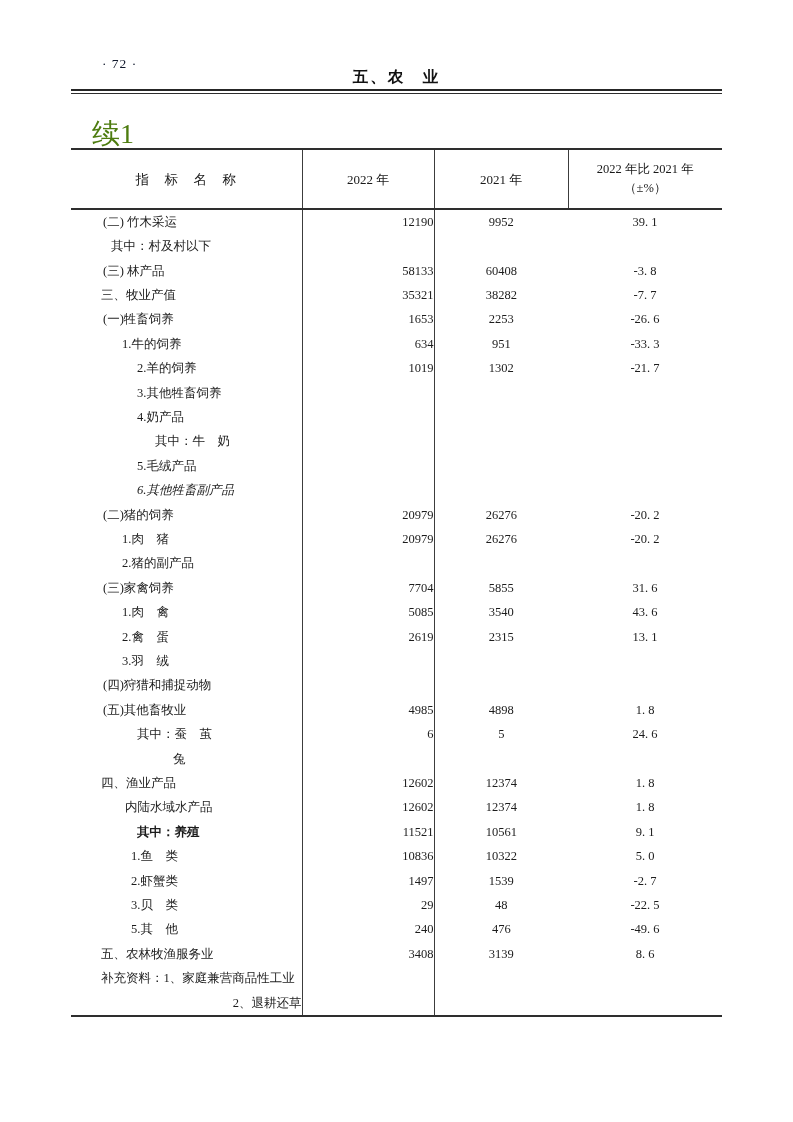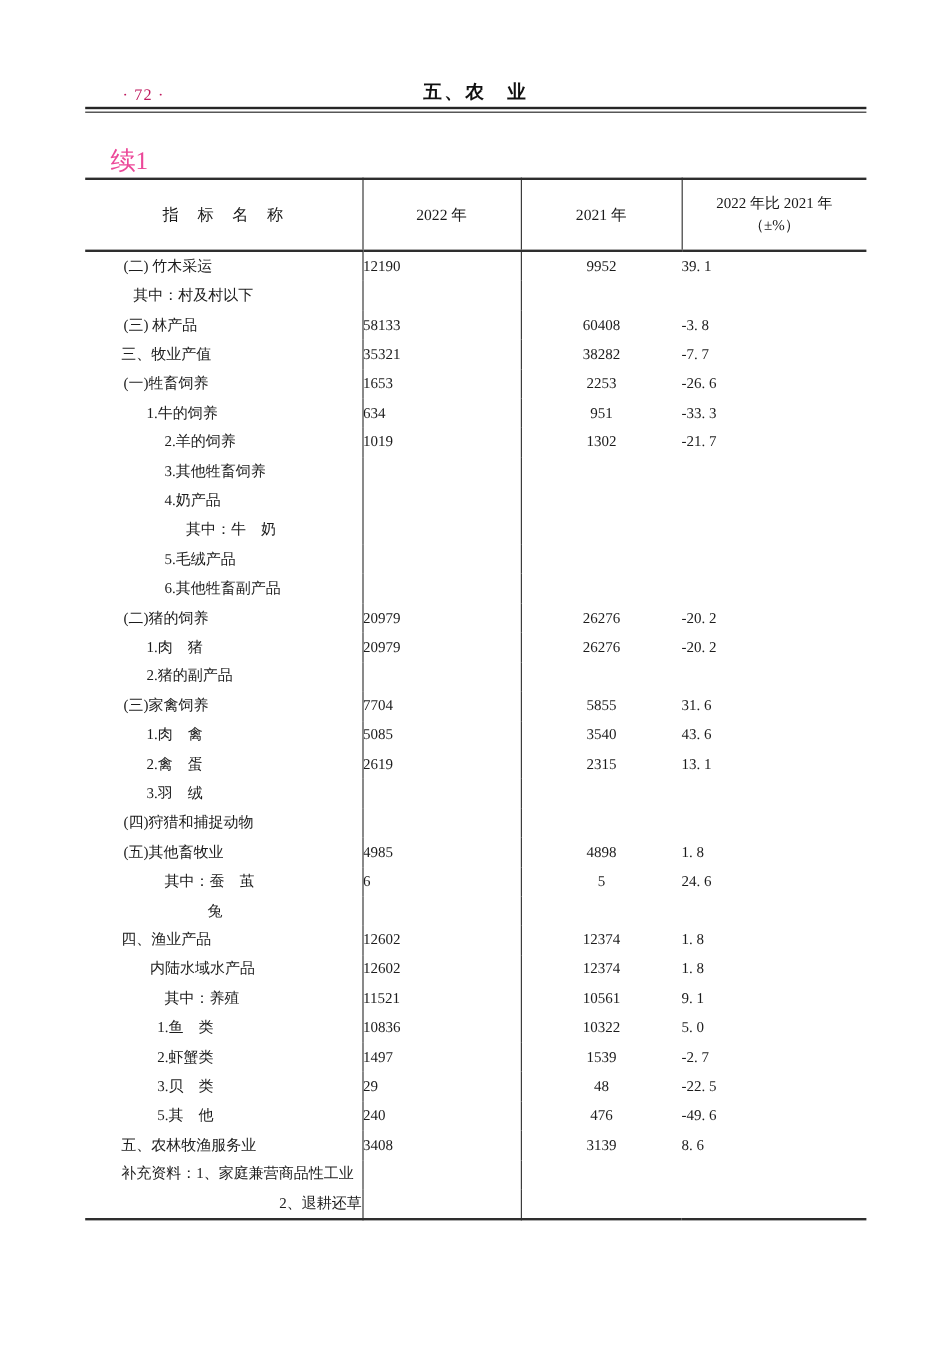--- a/index.html
+++ b/index.html
@@ -8,35 +8,35 @@
     background: #ffffff;
     font-family: "Liberation Serif", "DejaVu Serif", serif;
     color: #1c1c1c;
     overflow: hidden;
   }
   .page { position: relative; width: 793px; height: 1122px; background: #fff; }
 
   
   .page-header { position: relative; margin: 64px 71px 0 71px; height: 24px; }
   .page-no {
-    position: absolute; left: 31px; bottom: 1px;
-    font-size: 13.5px; letter-spacing: 1px; color: #be185d;
+    position: absolute; left: 31px; bottom: 16px;
+    font-size: 13.5px; letter-spacing: 1px; color: #0f172a;
   }
   .chapter {
     position: absolute; left: 0; right: 0; bottom: 0; text-align: center;
     font-size: 15.5px; font-weight: 700; letter-spacing: 2px; color: #111;
   }
   .header-rule {
     margin: 1px 71px 0 71px; height: 2px;
     border-top: 2px solid #262626; border-bottom: 1px solid #2e2e2e;
   }
 
   
   .cont-label {
-    margin: 29px 0 0 92px; font-size: 21px; line-height: 22px; color: #ec4899;
+    margin: 29px 0 0 92px; font-size: 28px; line-height: 22px; color: #4d7c0f;
   }
 
   
   table.stat {
     margin: 3px 0 0 71px; width: 651px;
     border-collapse: collapse; table-layout: fixed;
     border-top: 2px solid #2e2e2e; border-bottom: 2px solid #2e2e2e;
   }
   col.w1 { width: 231px; } col.w2 { width: 132px; }
   col.w3 { width: 134px; } col.w4 { width: 154px; }
@@ -48,23 +48,23 @@
   thead th.c1, thead th.c2, thead th.c3 { border-right: 1.4px solid #3c3c3c; }
   .h-main { font-size: 13.5px; letter-spacing: 1px; margin-top: 45px; }
   .h-year { font-size: 13px; }
   .h-cmp  { font-size: 12.5px; line-height: 19px; }
 
   tbody td {
     height: 24.42px; padding: 0; font-size: 12.5px; color: #1c1c1c;
     vertical-align: middle; white-space: nowrap; overflow: hidden;
   }
   tbody td.c1 { text-align: left; border-right: 1.4px solid #3c3c3c; }
-  tbody td.c2 { text-align: left; border-right: 1.4px solid #3c3c3c; }
+  tbody td.c2 { text-align: right; border-right: 1.4px solid #3c3c3c; }
   tbody td.c3 { text-align: center; }
-  tbody td.c4 { text-align: left; }
+  tbody td.c4 { text-align: center; }
 </style>
 </head>
 <body>
 
 <div class="page">
 
   <div class="page-header">
     <span class="page-no">· 72 ·</span>
     <span class="chapter">五、农　业</span>
   </div>
@@ -157,21 +157,21 @@
       <td class="c3"></td>
       <td class="c4"></td>
     </tr>
         <tr>
       <td class="c1" style="padding-left: 66px;">5.毛绒产品</td>
       <td class="c2"></td>
       <td class="c3"></td>
       <td class="c4"></td>
     </tr>
         <tr>
-      <td class="c1" style="padding-left: 66px;">6.其他牲畜副产品</td>
+      <td class="c1" style="padding-left: 66px; font-style: italic;">6.其他牲畜副产品</td>
       <td class="c2"></td>
       <td class="c3"></td>
       <td class="c4"></td>
     </tr>
         <tr>
       <td class="c1" style="padding-left: 32px;">(二)猪的饲养</td>
       <td class="c2">20979</td>
       <td class="c3">26276</td>
       <td class="c4">-20. 2</td>
     </tr>
@@ -241,21 +241,21 @@
       <td class="c3">12374</td>
       <td class="c4">1. 8</td>
     </tr>
         <tr>
       <td class="c1" style="padding-left: 54px;">内陆水域水产品</td>
       <td class="c2">12602</td>
       <td class="c3">12374</td>
       <td class="c4">1. 8</td>
     </tr>
         <tr>
-      <td class="c1" style="padding-left: 66px;">其中：养殖</td>
+      <td class="c1" style="padding-left: 66px; font-weight: bold;">其中：养殖</td>
       <td class="c2">11521</td>
       <td class="c3">10561</td>
       <td class="c4">9. 1</td>
     </tr>
         <tr>
       <td class="c1" style="padding-left: 60px;">1.鱼　类</td>
       <td class="c2">10836</td>
       <td class="c3">10322</td>
       <td class="c4">5. 0</td>
     </tr>

